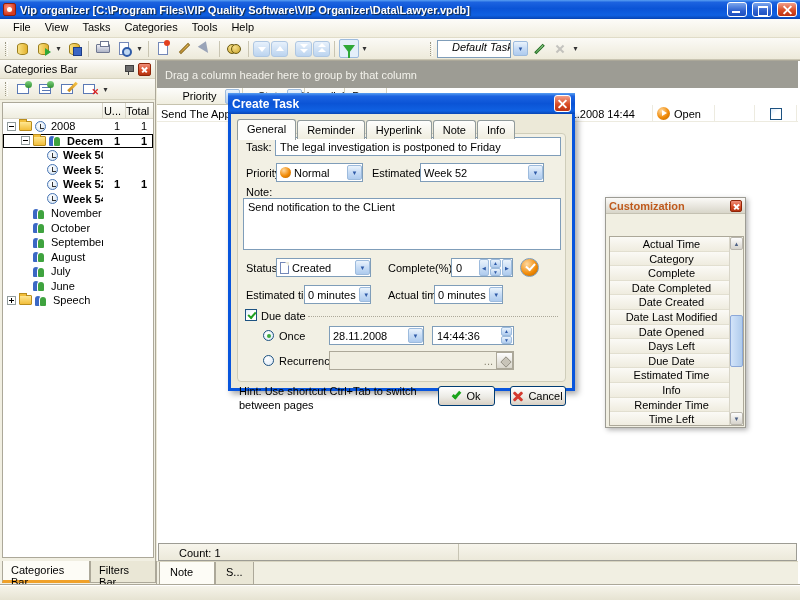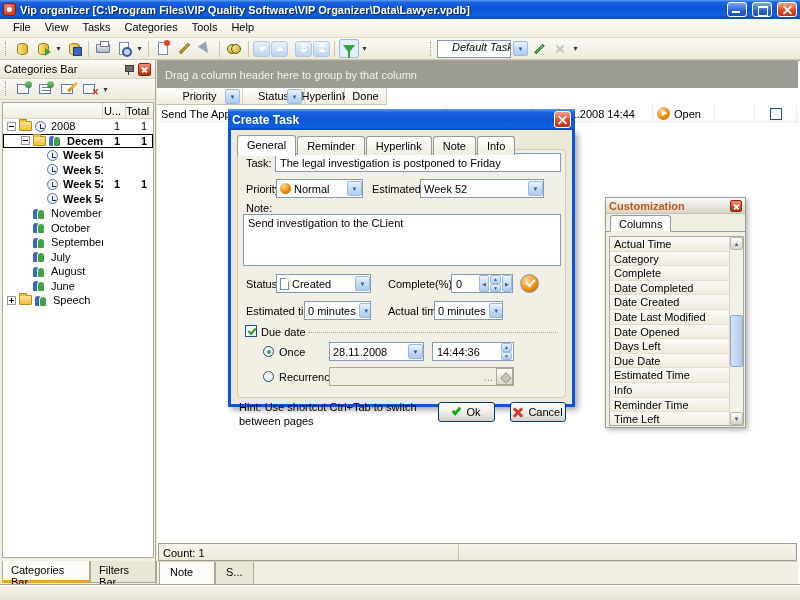--- a/index.html
+++ b/index.html
@@ -130,37 +130,37 @@
   .lrow{position:absolute;left:0;top:44px;width:641px;height:17px;display:flex;border-bottom:1px solid #EDEBE0;}
   .lcell{height:17px;border-right:1px solid #EDEBE0;display:flex;align-items:center;padding:0 4px;overflow:hidden;white-space:nowrap;}
   .lcell.center{justify-content:center;}
   .ico-open{width:13px;height:13px;border-radius:50%;flex:none;margin-right:4px;position:relative;
      background:radial-gradient(circle at 35% 30%,#FFD9A0,#F08905 55%,#B36400);}
   .ico-open::after{content:'';position:absolute;left:5px;top:3px;border-left:5px solid #fff;border-top:3.5px solid transparent;border-bottom:3.5px solid transparent;}
   .cb{width:12px;height:12px;border:1px solid #1D5281;background:linear-gradient(135deg,#DCEBFA,#fff 45%);position:relative;flex:none;}
   .cb.checked::after{content:'';position:absolute;left:2px;top:2px;width:6px;height:3px;border-left:2px solid #21A121;border-bottom:2px solid #21A121;transform:rotate(-48deg);}
 
   .countbar{position:absolute;left:1px;top:482px;width:639px;height:18px;border:1px solid #9D9C94;background:linear-gradient(#F7F5EC,#ECE9DA);display:flex;}
-  .countseg{width:300px;border-right:1px solid #C8C5B4;padding:3px 0 0 4px;}
+  .countseg{width:300px;border-right:1px solid #C8C5B4;padding:3px 0 0 20px;}
   .main-tabs{position:absolute;left:0;top:500px;width:641px;height:25px;background:#F1EFE2;display:flex;padding:0 0 0 2px;border-top:1px solid #D8D4C0;}
   .mtab{padding:4px 10px 0;border:1px solid #ACA899;border-top:none;background:#FDFCF6;height:23px;min-width:56px;}
   .mtab + .mtab{min-width:0;background:#EAE7D6;}
 
   
   .statusstrip{position:absolute;left:0;top:585px;width:800px;height:15px;background:linear-gradient(#F6F4EA,#E6E3D2);border-top:1px solid #fff;box-shadow:0 -1px 0 #ACA899;}
 
   
   .dialog{position:absolute;left:228px;top:110px;width:347px;height:322px;z-index:20;
     border:3px solid #0855DD;border-top:none;background:#ECE9D8;box-shadow:3px 3px 6px rgba(0,0,0,.35);}
   .d-title{position:absolute;left:-3px;top:-21px;width:347px;height:21px;display:flex;align-items:center;padding:0 4px;
     background:linear-gradient(180deg,#5AA0F2 0%,#1C63E0 15%,#0B54D6 50%,#1061E2 85%,#0845B4 100%);
     color:#fff;font-weight:bold;font-size:12px;}
   .d-close{width:17px;height:17px;margin-left:auto;border-radius:3px;border:1px solid #fff;position:relative;
     background:linear-gradient(180deg,#F2A08C,#DA4E26 55%,#BC3213);}
-  .dialog{margin-top:20px;height:277px;}
+  .dialog{margin-top:4px;height:277px;}
   .d-body{position:relative;width:341px;height:298px;}
   .dtabs{position:absolute;left:6px;top:4px;display:flex;align-items:flex-end;z-index:2;}
   .dtab{padding:3px 9px;border:1px solid #919B9C;border-bottom:none;border-radius:3px 3px 0 0;margin-right:1px;
         background:linear-gradient(#FEFEFD,#EFEDDF);}
   .dtab.active{background:#FDFDFB;padding-bottom:5px;position:relative;top:1px;font-weight:normal;}
   .gbox{position:absolute;left:6px;top:19px;width:329px;height:249px;border:1px solid #CFCDBA;border-radius:4px;background:#F2F0E4;}
   .flabel{position:absolute;white-space:nowrap;}
   .tinput{position:absolute;height:19px;border:1px solid #7F9DB9;background:#fff;display:flex;align-items:center;padding-left:4px;white-space:nowrap;overflow:hidden;}
   .tarea{position:absolute;border:1px solid #7F9DB9;background:#fff;padding:2px 4px;}
   .combo{position:absolute;height:19px;border:1px solid #7F9DB9;background:#fff;display:flex;align-items:center;padding-left:3px;gap:3px;white-space:nowrap;overflow:hidden;}
@@ -200,21 +200,21 @@
   .c-title{height:16px;display:flex;align-items:center;padding:0 3px;
     background:linear-gradient(#FBFAF7,#D8D5C9);border-bottom:1px solid #C4C1B2;
     color:#BF5A1D;font-weight:bold;}
   .c-close{width:12px;height:12px;margin-left:auto;border-radius:2px;border:1px solid #8F2508;position:relative;
     background:linear-gradient(180deg,#F0907C,#D74A24 60%,#B33310);}
   .c-close::before,.c-close::after{content:'';position:absolute;left:2px;top:5px;width:7px;height:1.5px;background:#fff;}
   .c-close::before{transform:rotate(45deg);} .c-close::after{transform:rotate(-45deg);}
   .c-tabs{height:18px;display:flex;padding-left:4px;border-bottom:1px solid #919B9C;}
   .ctab{padding:2px 8px;border:1px solid #919B9C;border-bottom:1px solid #F1EFE2;border-radius:3px 3px 0 0;background:#FDFDFB;position:relative;top:1px;}
   .c-list{position:absolute;left:3px;top:38px;width:135px;height:190px;background:#fff;border:1px solid #ACA899;overflow:hidden;display:flex;}
-  .c-items{flex:1;}
+  .c-items{flex:1;text-align:center;}
   .c-item{height:14.6px;line-height:14px;padding-left:4px;background:linear-gradient(#FBFAF6,#EFECDF);border-bottom:1px solid #E2DFD0;white-space:nowrap;overflow:hidden;}
   .c-scroll{width:14px;background:#F2F1E7;border-left:1px solid #D8D5C8;position:relative;}
   .sb-btn{position:absolute;left:0;width:13px;height:13px;background:linear-gradient(#FDFDFD,#D6D3CB);border:1px solid #B9B6AD;border-radius:2px;display:flex;align-items:center;justify-content:center;}
   .sb-btn::after{font-size:6px;color:#4D6185;}
   .sb-btn.up{top:0;} .sb-btn.up::after{content:'▲';}
   .sb-btn.down{bottom:0;} .sb-btn.down::after{content:'▼';}
   .sb-thumb{position:absolute;left:0;top:78px;width:13px;height:52px;background:linear-gradient(90deg,#D3E4F9,#AFCBEC);border:1px solid #8CA8D8;border-radius:2px;}
 </style>
 </head>
 <body>
@@ -389,28 +389,28 @@
           <div class="trow">
             <span style="flex: 0 0 auto; width: 30px;"></span>
             <span class="ico ico-people"></span>
             <span class="lbl">September</span>
             <span class="num"></span>
             <span class="num tot"></span>
           </div>
           <div class="trow">
             <span style="flex: 0 0 auto; width: 30px;"></span>
             <span class="ico ico-people"></span>
+            <span class="lbl">August</span>
+            <span class="num"></span>
+            <span class="num tot"></span>
+          </div>
+          <div class="trow">
+            <span style="flex: 0 0 auto; width: 30px;"></span>
+            <span class="ico ico-people"></span>
             <span class="lbl">July</span>
-            <span class="num"></span>
-            <span class="num tot"></span>
-          </div>
-          <div class="trow">
-            <span style="flex: 0 0 auto; width: 30px;"></span>
-            <span class="ico ico-people"></span>
-            <span class="lbl">August</span>
             <span class="num"></span>
             <span class="num tot"></span>
           </div>
           <div class="trow">
             <span style="flex: 0 0 auto; width: 30px;"></span>
             <span class="ico ico-people"></span>
             <span class="lbl">June</span>
             <span class="num"></span>
             <span class="num tot"></span>
           </div>
@@ -497,21 +497,21 @@
           <span class="ball"></span>
           <span>Normal</span>
           <span class="dd"></span>
         </span>
         <span class="flabel" style="left:134px;top:33px;">Estimated:</span>
         <span class="combo" style="left:182px;top:29px;width:124px;">
           <span>Week 52</span>
           <span class="dd"></span>
         </span>
         <span class="flabel" style="left:8px;top:52px;">Note:</span>
-        <span class="tarea" style="left:5px;top:64px;width:318px;height:52px;"><span>Send investigation to the CLient</span></span>
+        <span class="tarea" style="left:5px;top:64px;width:318px;height:52px;"><span>Send notification to the CLient</span></span>
         <span class="flabel" style="left:8px;top:128px;">Status:</span>
         <span class="combo" style="left:38px;top:124px;width:95px;">
           <span class="ico-doc"></span>
           <span>Created</span>
           <span class="dd"></span>
         </span>
         <span class="flabel" style="left:150px;top:128px;">Complete(%):</span>
         <span class="spinfield" style="left:213px;top:124px;width:62px;">
           <span>0</span>
           <span class="spins">
@@ -569,23 +569,20 @@
         <span class="cancelx"></span>
         <span>Cancel</span>
       </span>
     </div>
   </div>
 
   <div class="cust">
     <div class="c-title">
       <span>Customization</span>
       <span class="c-close"></span>
-    </div>
-    <div class="c-tabs">
-      <span class="ctab">Columns</span>
     </div>
     <div class="c-list">
       <div class="c-items" id="cust-items">
           <div class="c-item">Actual Time</div>
           <div class="c-item">Category</div>
           <div class="c-item">Complete</div>
           <div class="c-item">Date Completed</div>
           <div class="c-item">Date Created</div>
           <div class="c-item">Date Last Modified</div>
           <div class="c-item">Date Opened</div>

